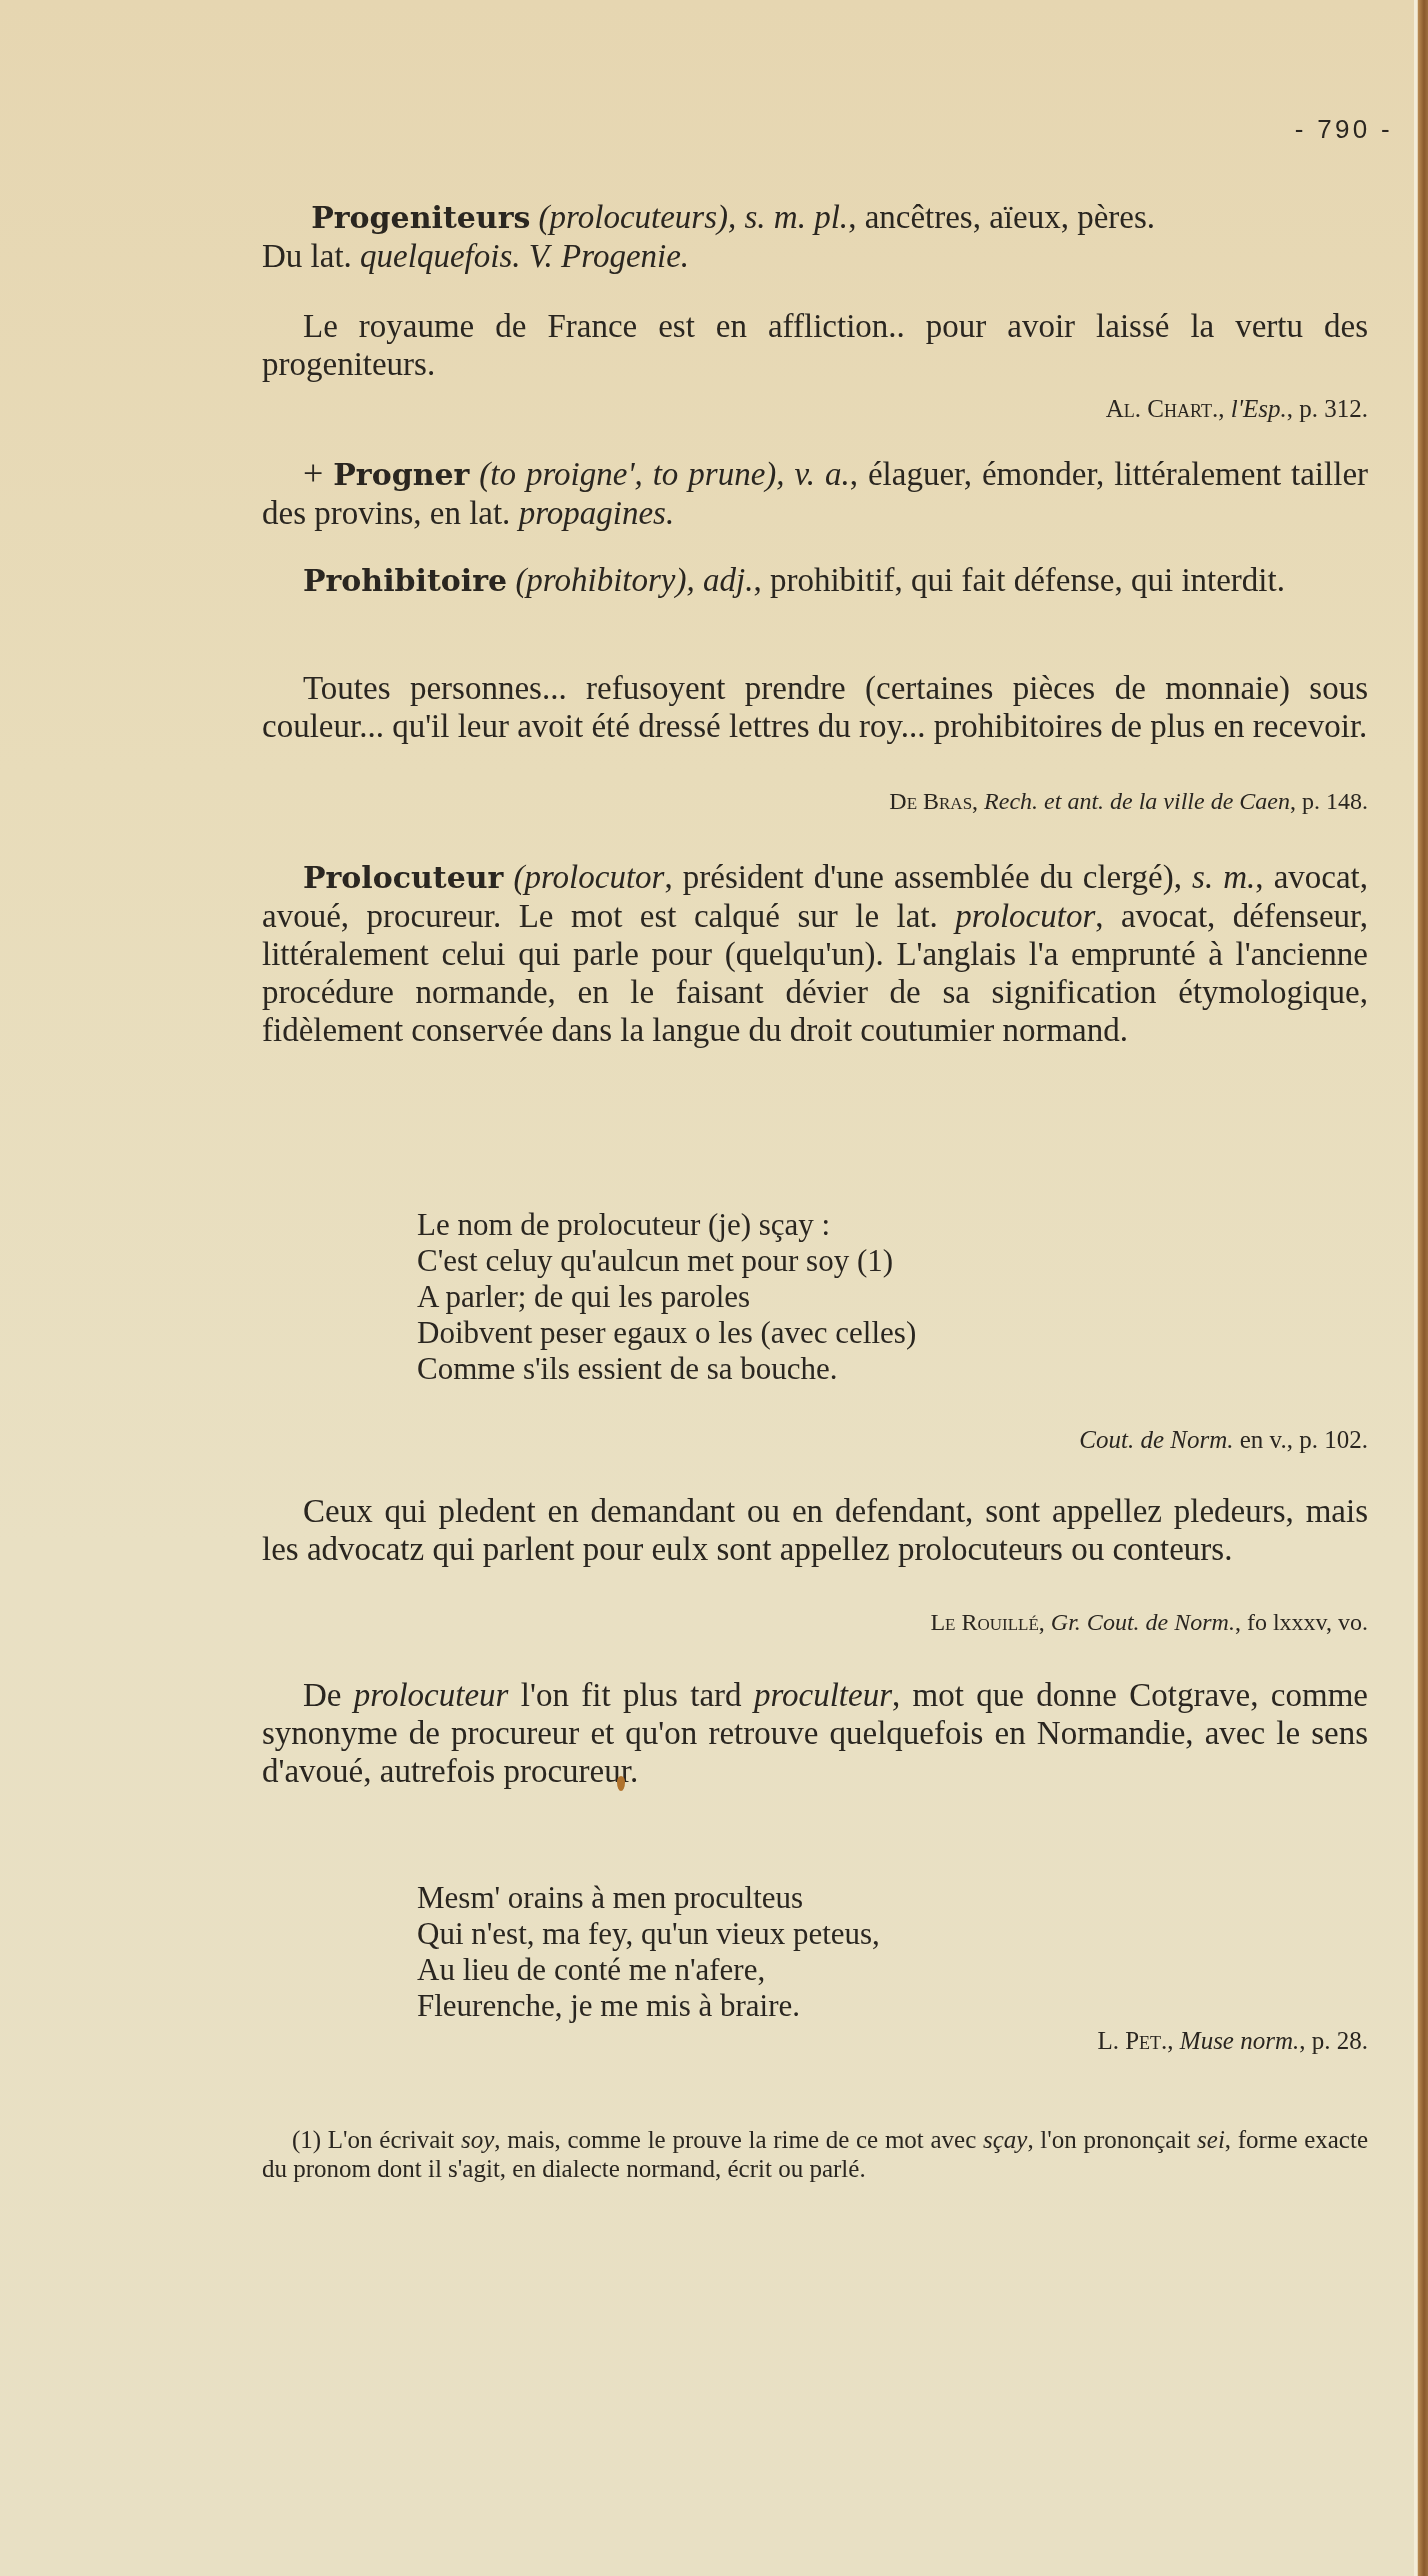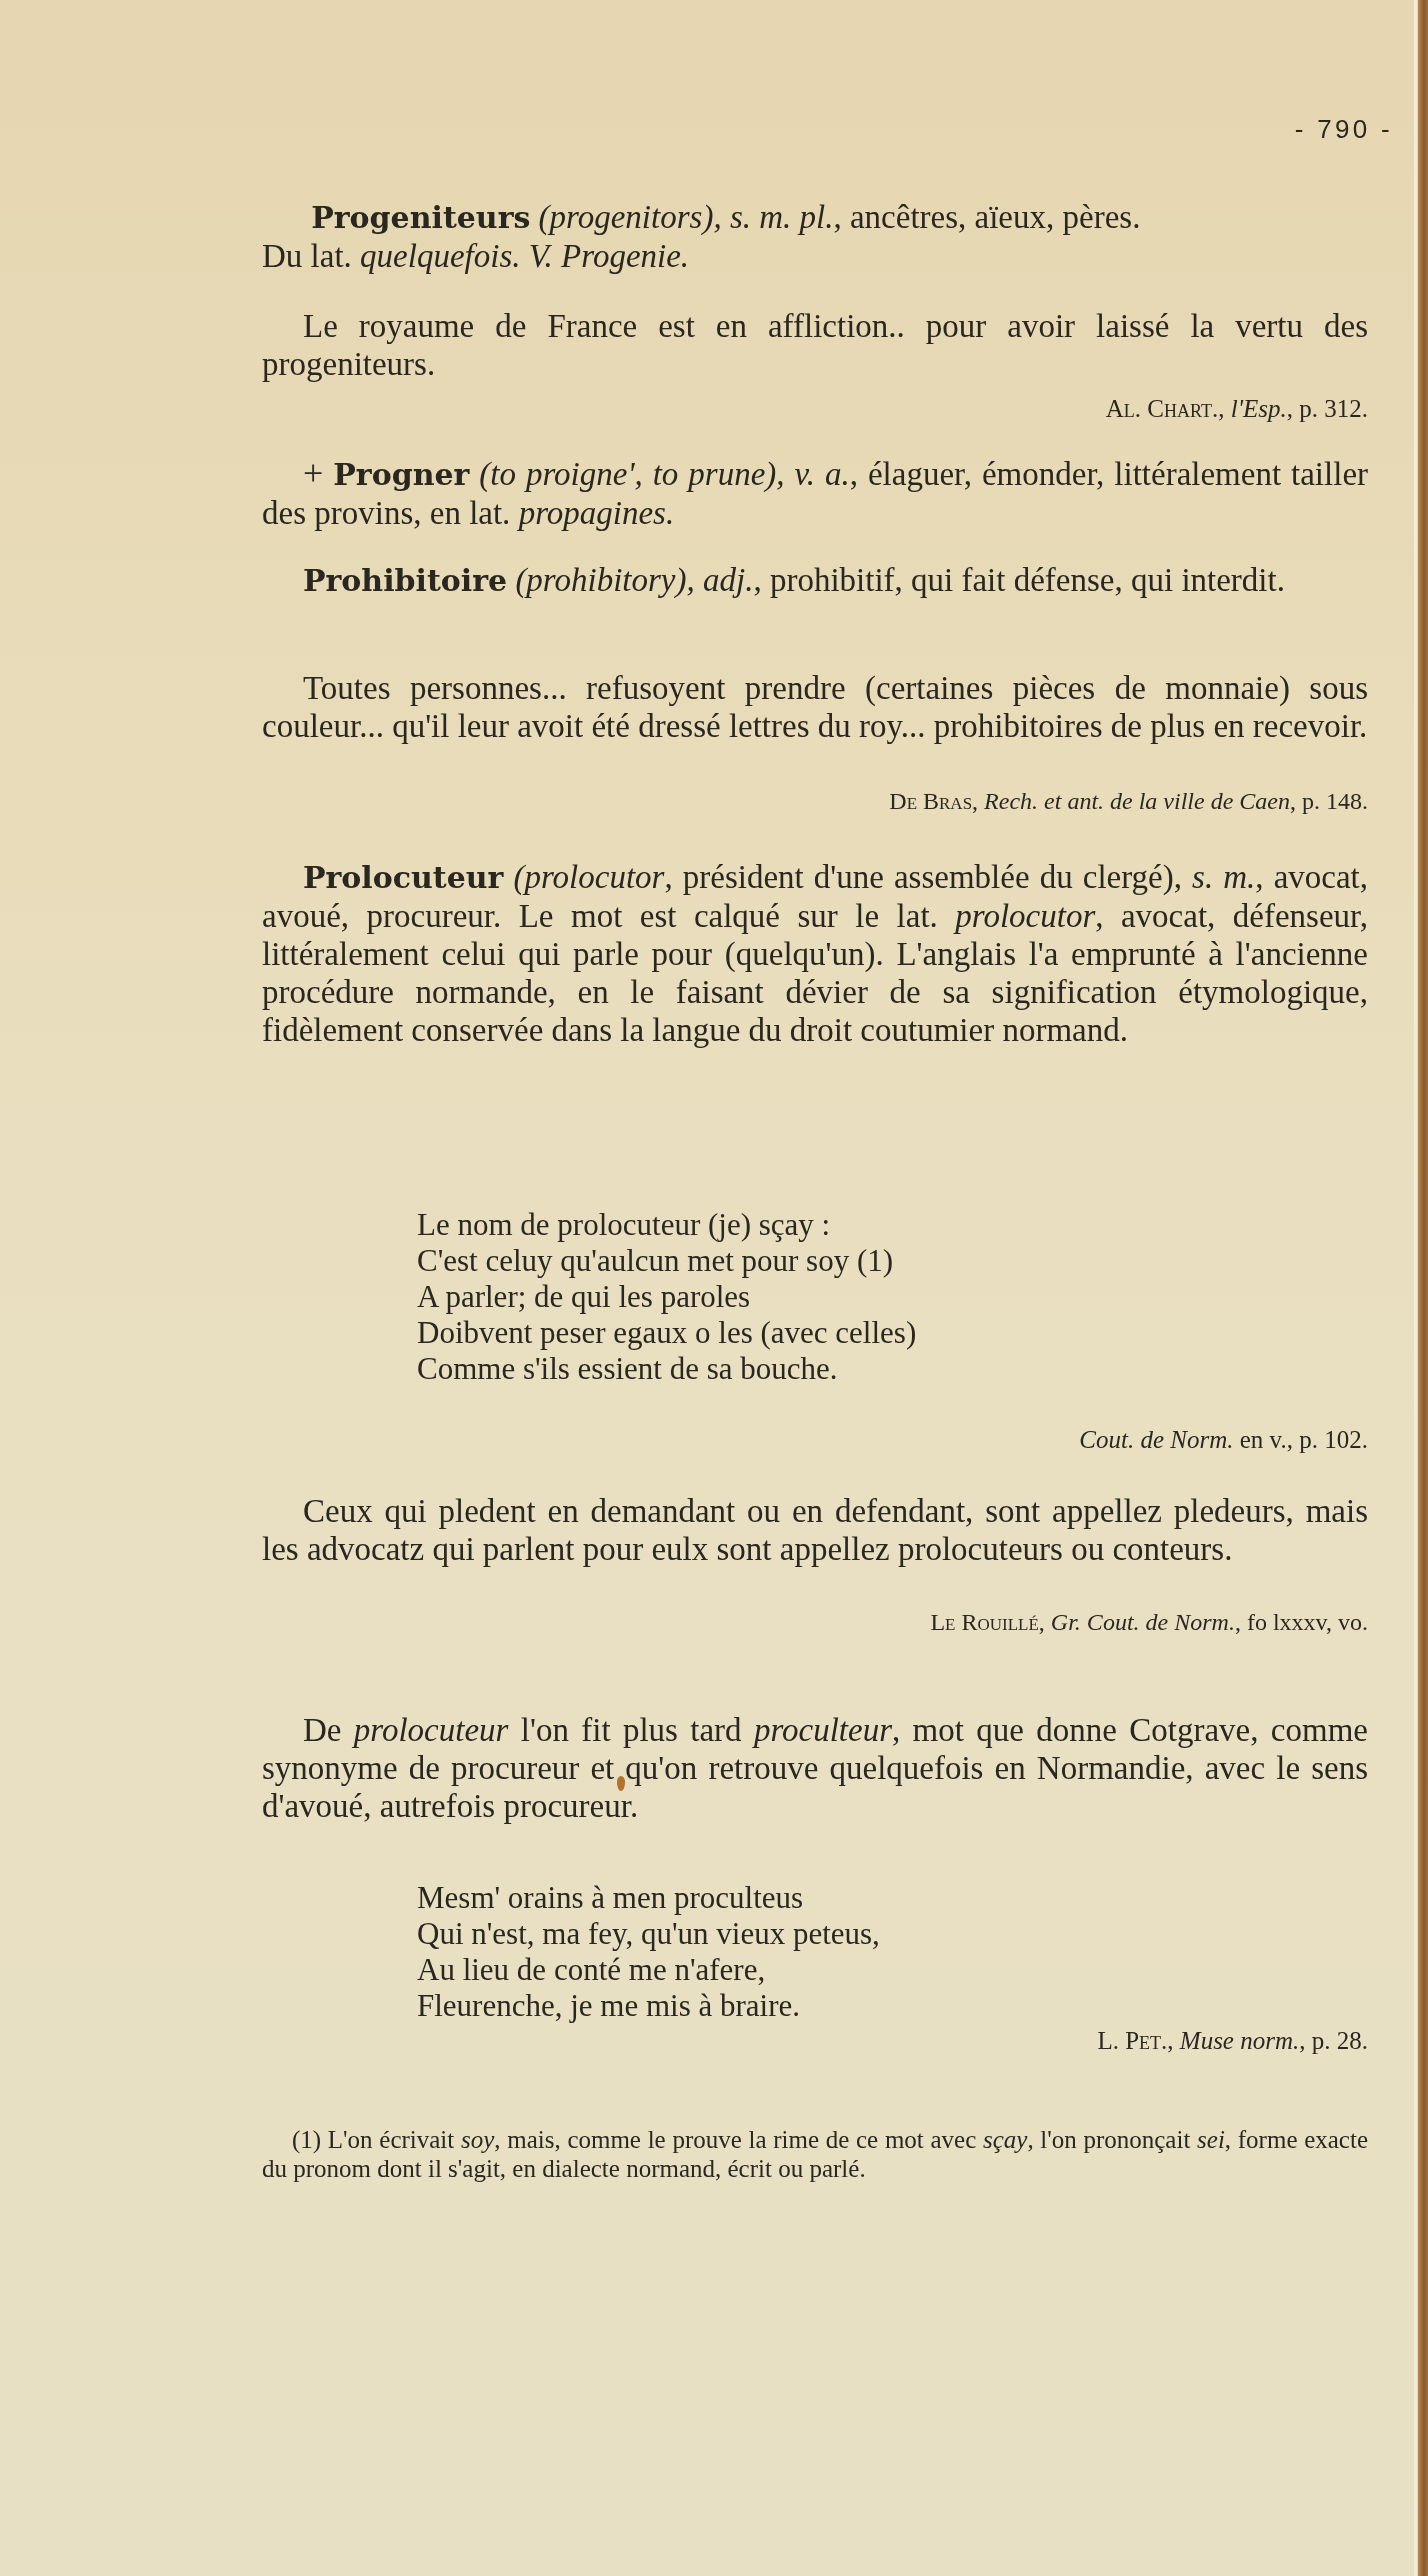--- a/index.html
+++ b/index.html
@@ -51,21 +51,21 @@
 
 <div class="binding"></div>
 
 <div class="page">
 
   <div class="page-number">- 790 -</div>
 
   <div class="p" style="top: 198px; text-indent: 41px;">
     <span style="display:inline-block;width:0;"></span>
     <span class="entry-head">Progeniteurs</span>
-    <span class="it">(progenitors)</span><span class="it">, s. m. pl.</span><span>, ancêtres, aïeux, pères.</span>
+    <span class="it">(prolocuteurs)</span><span class="it">, s. m. pl.</span><span>, ancêtres, aïeux, pères.</span>
     <br><span>Du lat. </span><span class="it">quelquefois. V. Progenie.</span>
   </div>
 
   <div class="p" style="top: 307px; text-indent: 41px;">
     <span style="padding-left:0;">Le royaume de France est en affliction.. pour avoir laissé la vertu des progeniteurs.</span>
   </div>
   <div class="cite" style="top:395px;">
     <span class="sc">Al. Chart.</span>, <span class="it">l'Esp.</span><span>, p. 312.</span>
   </div>
 
@@ -103,21 +103,21 @@
     <span class="it">Cout. de Norm.</span><span> en v., p. 102.</span>
   </div>
 
   <div class="p" style="top: 1492px; text-indent: 41px;">
     <span>Ceux qui pledent en demandant ou en defendant, sont appellez pledeurs, mais les advocatz qui parlent pour eulx sont appellez prolocuteurs ou conteurs.</span>
   </div>
   <div class="cite" style="top:1609px; font-size:24px;">
     <span class="sc">Le Rouillé</span>, <span class="it">Gr. Cout. de Norm.</span><span>, fo lxxxv, vo.</span>
   </div>
 
-  <div class="p" style="top: 1676px; text-indent: 41px; margin-top: 35px;">
+  <div class="p" style="top: 1676px; text-indent: 41px;">
     <span>De </span><span class="it">prolocuteur</span><span> l'on fit plus tard </span><span class="it">proculteur</span><span>, mot que donne Cotgrave, comme synonyme de procureur et qu'on retrouve quelquefois en Normandie, avec le sens d'avoué, autrefois procureur.</span>
   </div>
 
   <div class="verse" style="top:1880px;">
     <div>Mesm' orains à men proculteus</div>
     <div>Qui n'est, ma fey, qu'un vieux peteus,</div>
     <div>Au lieu de conté me n'afere,</div>
     <div>Fleurenche, je me mis à braire.</div>
   </div>
   <div class="cite" style="top:2027px;">

